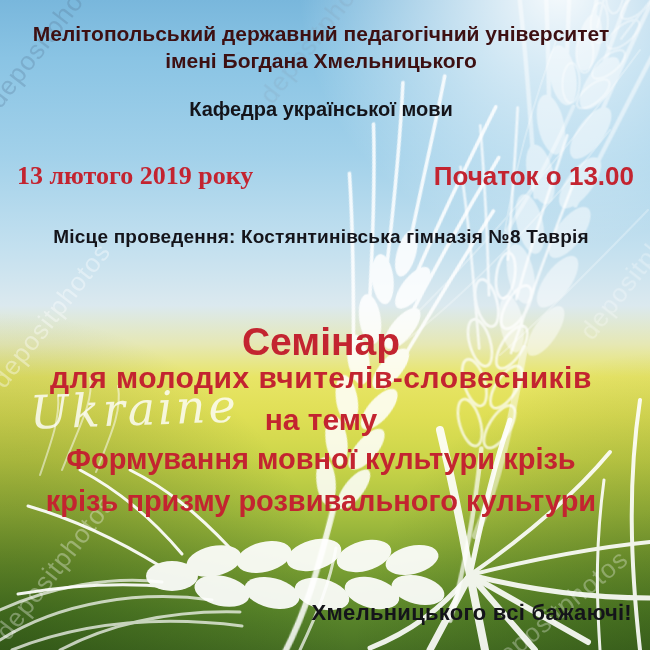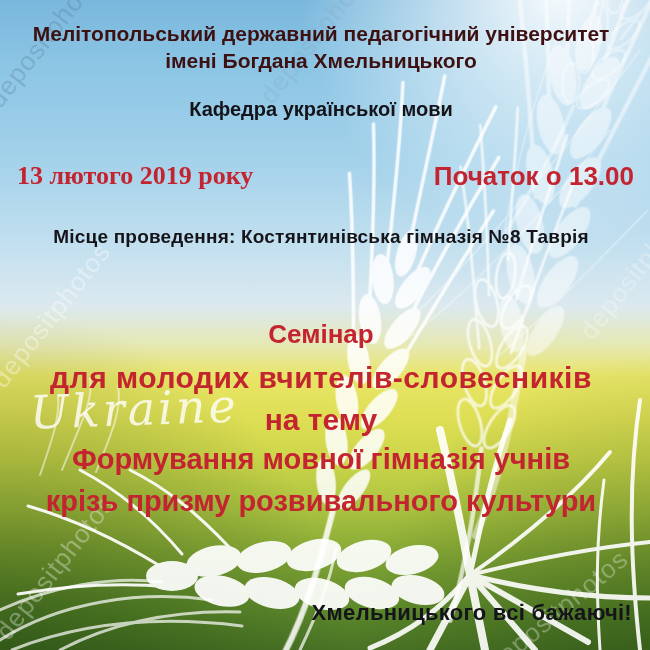--- a/index.html
+++ b/index.html
@@ -31,21 +31,21 @@
   .txt{position:absolute;left:0;width:642px;text-align:center;font-weight:bold;line-height:1.15;}
   .maroon{color:#3d1012;}
   .black{color:#14141a;}
   .red{color:#c32430;}
   .hdr1{top:22px;font-size:21px;}
   .hdr2{top:49px;font-size:21px;}
   .dept{top:98px;font-size:20px;}
   .date-left{position:absolute;left:17px;top:161px;font-size:26px;font-weight:bold;font-family:Liberation Serif, serif;}
   .time-right{position:absolute;right:16px;top:161px;font-size:26px;font-weight:bold;}
   .venue{top:226px;font-size:19px;letter-spacing:0.2px;}
-  .sem1{top:320px;font-size:26px;}
+  .sem1{top:320px;font-size:39px;}
   .sem2{top:361px;font-size:30px;letter-spacing:0.5px;}
   .sem3{top:403px;font-size:30px;}
   .sem4{top:443px;font-size:29px;}
   .sem5{top:485px;font-size:29px;}
   .invite{position:absolute;right:18px;top:600px;font-size:22px;font-weight:bold;letter-spacing:0.3px;}
   .ukraine{
     position:absolute;left:30px;top:382px;
     font-family:"DejaVu Serif", serif;
     font-style:italic;font-size:46px;letter-spacing:3px;
     color:rgba(255,255,255,0.8);
@@ -199,18 +199,18 @@
   <div class="txt black dept">Кафедра української мови</div>
 
   <div class="date-left red">13 лютого 2019 року</div>
   <div class="time-right red">Початок о 13.00</div>
 
   <div class="txt black venue">Місце проведення: Костянтинівська гімназія №8 Таврія</div>
 
   <div class="txt red sem1">Семінар</div>
   <div class="txt red sem3">на тему</div>
   <div class="txt red sem2">для молодих вчителів-словесників</div>
-  <div class="txt red sem4">Формування мовної гімназія учнів</div>
+  <div class="txt red sem4">Формування мовної культури крізь</div>
   <div class="txt red sem5">крізь призму розвивального культури</div>
 
   <div class="invite black">Хмельницького всі бажаючі!</div>
 
 </div>
 
 </body></html>

